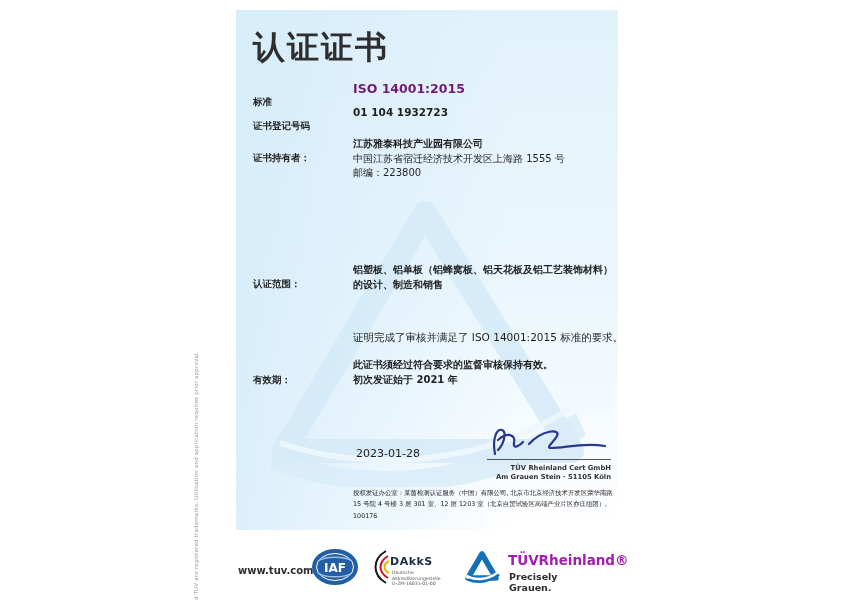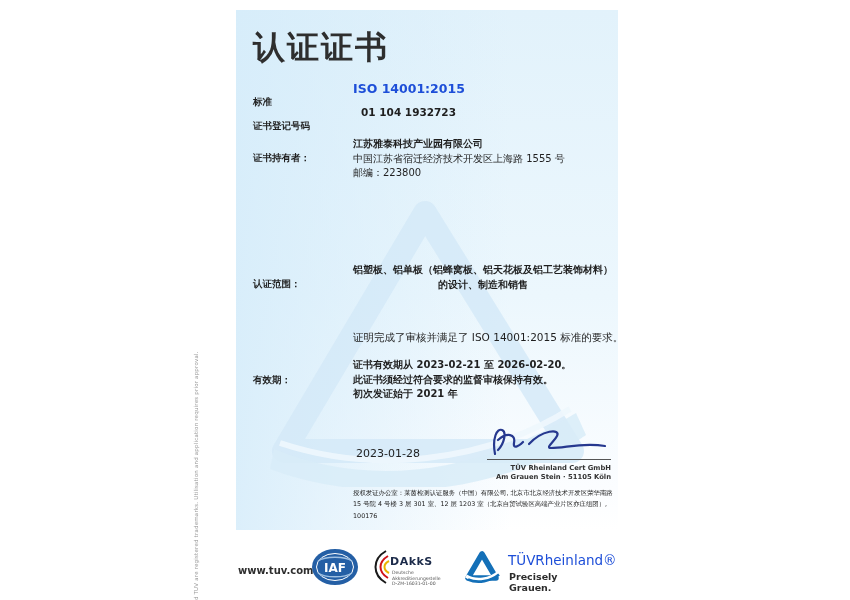--- a/index.html
+++ b/index.html
@@ -8,38 +8,38 @@
 
   
   #panel{position:absolute;left:236px;top:10px;width:382px;height:520px;
          background:
            linear-gradient(to right, rgba(213,236,250,0.85), rgba(255,255,255,0) 72%),
            linear-gradient(to bottom, #e2f2fb 0%, #ecf7fd 55%, #fbfdff 92%, #ffffff 100%);}
 
   .abs{position:absolute;}
   .cert-title{font-size:32px;font-weight:600;color:#2e2e2e;letter-spacing:2px;}
   .lbl{font-size:9.5px;font-weight:bold;color:#1f1f1f;margin-top:12px;}
-  .val-strong{font-size:12.5px;font-weight:bold;color:#1d4ed8;}
+  .val-strong{font-size:12.5px;font-weight:bold;color:#701a75;}
   .val{font-size:10.5px;font-weight:bold;color:#1f1f1f;}
   .line{font-size:10px;line-height:14.5px;color:#1f1f1f;}
   .b{font-weight:bold;}
   .stmt{font-size:10.5px;color:#1f1f1f;}
   .small-right{font-size:6.8px;line-height:9px;color:#333;text-align:right;font-weight:bold;}
   .office{font-size:6.4px;line-height:11.3px;color:#222;width:262px;}
   .office .b{font-weight:normal;}
   .date{font-size:11px;color:#222;}
   .sig-line{position:absolute;left:487px;top:459px;width:124px;border-top:1px solid #555;}
   .side-note{position:absolute;left:193px;top:648px;transform:rotate(-90deg);
              transform-origin:top left;font-size:5.5px;color:#999;white-space:nowrap;
              letter-spacing:0.2px;}
   
   .site{font-size:10px;font-weight:600;color:#2e2e2e;}
   .dakks-word{font-size:11px;font-weight:bold;color:#1c2b4a;letter-spacing:0.5px;}
   .dakks-small{font-size:4.6px;line-height:5.6px;color:#555;}
-  .tuv-brand{font-size:13.5px;font-weight:normal;color:#1d4ed8;}
+  .tuv-brand{font-size:13.5px;font-weight:bold;color:#a21caf;}
   .tuv-tag{font-size:9.5px;font-weight:600;color:#2c2c2c;}
 </style>
 </head>
 <body>
 
 <div id="stage">
 
   <div id="panel">
 
     <svg class="abs" style="left:34px;top:187px;" width="322" height="290" viewBox="0 0 322 290">
@@ -48,40 +48,39 @@
       <path d="M10 246 C 100 276 210 268 300 212" fill="none" stroke="#eef7fd" stroke-width="6" opacity="0.9"></path>
     </svg>
   </div>
 
   <div class="abs cert-title" style="left:253px;top:26px;">认证证书</div>
 
   <div class="abs lbl" style="left:253px;top:84px;">标准</div>
   <div class="abs val-strong" style="left:353px;top:81px;">ISO 14001:2015</div>
 
   <div class="abs lbl" style="left:253px;top:108px;">证书登记号码</div>
-  <div class="abs val" style="left:353px;top:106px;margin-left:8px;">01 104 1932723</div>
+  <div class="abs val" style="left:353px;top:106px;">01 104 1932723</div>
 
   <div class="abs lbl" style="left:253px;top:140px;text-align:center;">证书持有者：</div>
   <div class="abs" style="left:353px;top:137px;">
     <div class="line b">江苏雅泰科技产业园有限公司</div>
     <div class="line">中国江苏省宿迁经济技术开发区上海路 1555 号</div>
     <div class="line">邮编：223800</div>
   </div>
 
   <div class="abs lbl" style="left:253px;top:266px;">认证范围：</div>
-  <div class="abs" style="left:353px;top:263px;text-align:center;">
+  <div class="abs" style="left:353px;top:263px;">
     <div class="line b">铝塑板、铝单板（铝蜂窝板、铝天花板及铝工艺装饰材料）</div>
     <div class="line b">的设计、制造和销售</div>
   </div>
 
   <div class="abs stmt" style="left:353px;top:331px;">证明完成了审核并满足了 ISO 14001:2015 标准的要求。</div>
 
   <div class="abs lbl" style="left:253px;top:362px;">有效期：</div>
   <div class="abs" style="left:353px;top:358px;">
-    <div class="line b">证书有效期从 2023-02-21 至 2026-02-20。</div>
     <div class="line b">此证书须经过符合要求的监督审核保持有效。</div>
     <div class="line b">初次发证始于 2021 年</div>
   </div>
 
   <div class="abs date" style="left:356px;top:447px;">2023-01-28</div>
 
   <svg class="abs" style="left:487px;top:424px;" width="122" height="34" viewBox="0 0 122 34">
     <path d="M8 30 C 5 14 10 4 15 6 C 20 8 17 20 11 26 M11 16 C 20 8 29 10 27 19 C 26 25 31 23 36 18" fill="none" stroke="#26388f" stroke-width="2.2" stroke-linecap="round"></path>
     <path d="M42 20 C 55 6 74 4 70 12 C 67 18 58 24 64 24 C 78 24 96 18 118 22" fill="none" stroke="#26388f" stroke-width="2.2" stroke-linecap="round"></path>
   </svg>

